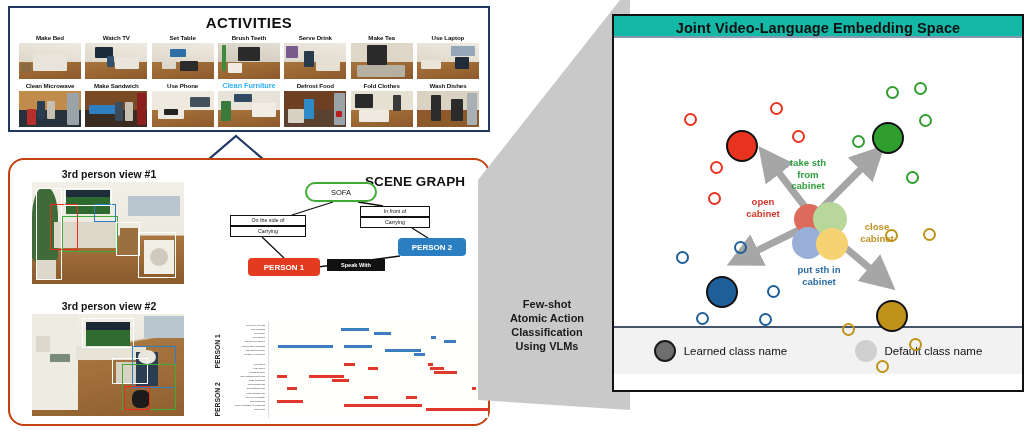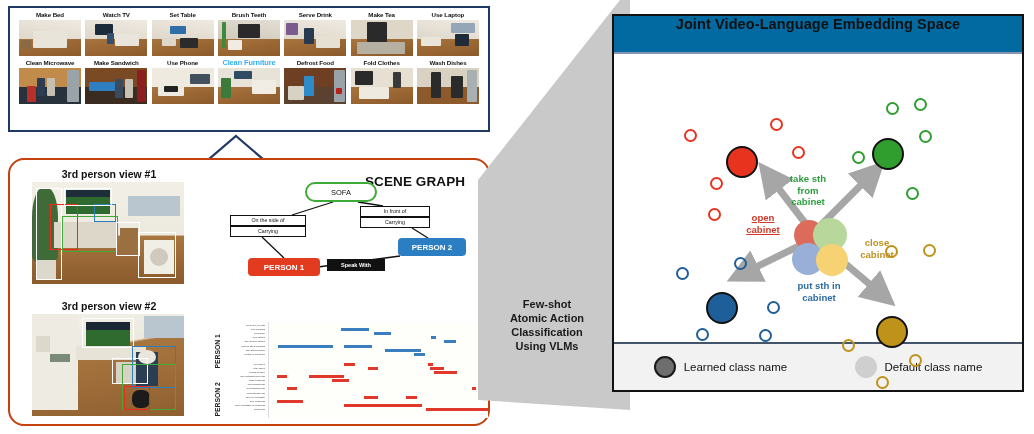--- a/index.html
+++ b/index.html
@@ -165,23 +165,23 @@
     color:#1a1a1a; line-height: 14px;
   }
 
   
   #embed-panel {
     position:absolute; left: 612px; top: 14px;
     width: 412px; height: 378px;
     border: 2px solid #111; background: #fff;
   }
   #embed-header {
-    height: 38px; background:#0369a1;
+    height: 22px; background:#14b8a6;
     border-bottom: 2px solid #8496b0;
-    display:flex; align-items:flex-start; justify-content:center;
+    display:flex; align-items:flex-end; justify-content:center;
   }
   #embed-header-text {
     font-size: 14.5px; font-weight: bold; color:#111; letter-spacing:0.1px;
   }
   #embed-canvas { position:relative; height: 288px; background:#fff; }
   #embed-legend {
     height: 48px; background:#f2f2f2; border-top: 2px solid #44546a;
     display:flex; align-items:center; justify-content: space-around;
     padding: 0 6px;
   }
@@ -210,20 +210,21 @@
     position:absolute; font-size: 9.6px; font-weight: bold;
     text-align:center; line-height: 11.5px; white-space: pre-line;
   }
 </style>
 </head>
 <body>
 
 <div id="root">
 
   <div id="activities-panel">
+    <div id="activities-title">ACTIVITIES</div>
 
     <div class="act-row">
       <div class="act-cell">
         <div class="act-label">Make Bed</div>
         <div class="act-thumb">
           <div class="th-wall"></div>
             <div class="th-floor"></div>
           <div class="th-obj" style="left:14px;top:11px;width:34px;height:17px;background:#e8e4da;"></div>
           <div class="th-obj" style="left:2px;top:20px;width:10px;height:9px;background:#8a6a43;"></div>
         </div>
@@ -546,21 +547,21 @@
       <div class="solid-dot" style="left:262px;top:262px;width:32px;height:32px;background:#bf921a;"></div>
 
       <div class="pale-dot" style="left:180px;top:166px;width:30px;height:30px;background:#dd6b5c;"></div>
       <div class="pale-dot" style="left:199px;top:164px;width:34px;height:34px;background:#b8d79a;"></div>
       <div class="pale-dot" style="left:178px;top:189px;width:32px;height:32px;background:#9aafd8;"></div>
       <div class="pale-dot" style="left:202px;top:190px;width:32px;height:32px;background:#f7d272;"></div>
 
       <div class="emb-label" style="left:159px;top:119px;width:70px;color:#2f9e3f;">take sth
 from
 cabinet</div>
-      <div class="emb-label" style="left:118px;top:158px;width:62px;color:#cf3a2a;text-decoration:underline;">open
+      <div class="emb-label" style="left:118px;top:158px;width:62px;color:#cf3a2a;">open
 cabinet</div>
       <div class="emb-label" style="left:232px;top:183px;width:62px;color:#bf9120;">close
 cabinet</div>
       <div class="emb-label" style="left:157px;top:226px;width:96px;color:#2e6da4;">put sth in
 cabinet</div>
     </div>
 
     <div id="embed-legend">
       <div class="legend-item">
         <span class="lg-dark"></span>

